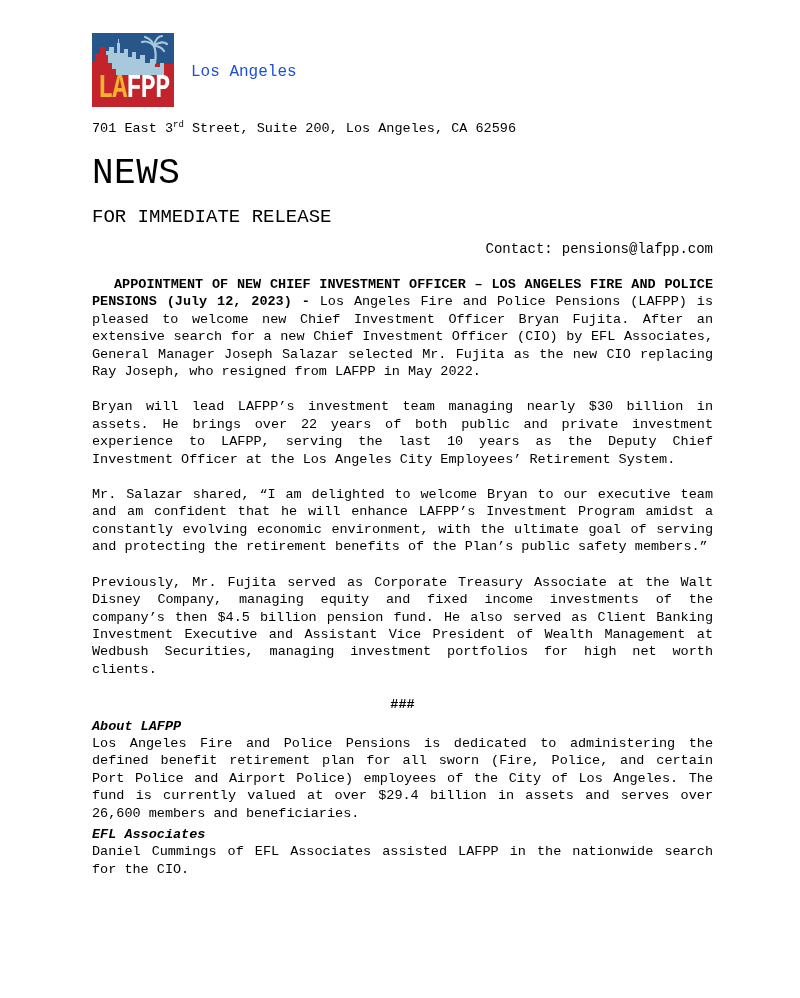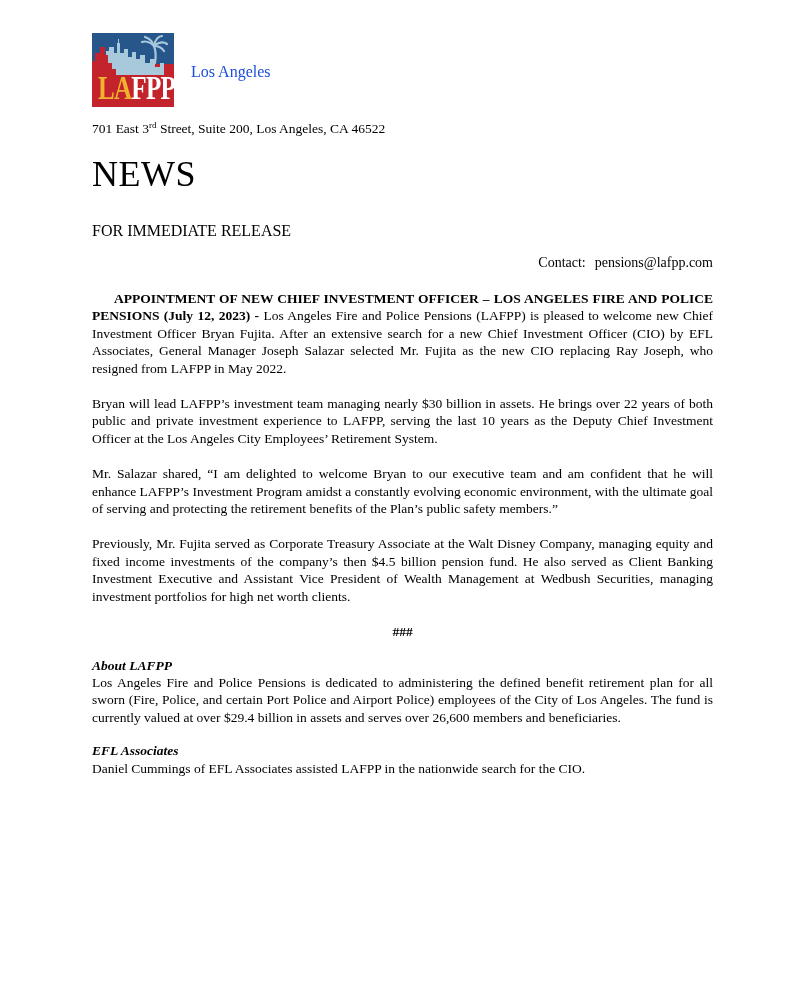--- a/index.html
+++ b/index.html
@@ -1,18 +1,18 @@
 <!DOCTYPE html>
 <html><head>
 <meta charset="utf-8">
 <style>
   html,body { margin:0; padding:0; background:#ffffff; }
   .page {
     position:relative; width:800px; height:998px; background:#ffffff;
-    font-family:Liberation Serif, serif; color:#000000; overflow:hidden;
+    font-family:Liberation Mono, monospace; color:#000000; overflow:hidden;
   }
   .content { position:absolute; left:92px; top:0; width:621px; }
 
   
   .brand-row { display:flex; align-items:flex-start; margin-top:33px; }
   .logo-box { position:relative; width:82px; height:74px; flex:0 0 auto; }
   .logo-box svg { display:block; }
   .logo-acronym {
     position:absolute; left:6px; bottom:2px; font-weight:700; font-size:33px;
     line-height:1; letter-spacing:-1px; transform:scaleX(0.76); transform-origin:left bottom;
@@ -21,30 +21,30 @@
   .logo-acronym .la { color:#F0B32E; }
   .logo-acronym .fpp { color:#ffffff; }
   .brand-text { margin-left:17px; padding-top:29px; color:#1d4ed8; }
   .brand-line1 { font-size:16px; line-height:20px; font-weight:400; }
   .brand-line2 { font-size:21px; line-height:26px; font-weight:600; }
   .address { margin-top:13px; font-size:13.5px; line-height:18px; }
   .address sup { font-size:9px; line-height:0; }
 
   
   .news-title { margin-top:16px; font-size:36px; line-height:40px; font-weight:400; letter-spacing:0.5px; }
-  .release-line { margin-top:28px; font-size:16px; line-height:18px; }
+  .release-line { margin-top:14px; font-size:19px; line-height:18px; }
   .contact-line { margin-top:14px; font-size:14px; line-height:18px; text-align:right; }
   .contact-line .lbl { margin-right:9px; }
 
   
   p { margin:0; font-size:13.5px; line-height:17.4px; }
   .para { margin-top:18px; text-align:justify; }
   .lead-bold { font-weight:700;margin-left:22px; }
   .separator { margin-top:18px; text-align:center; font-weight:700; }
-  .sec-head { margin-top:16px; font-weight:700; font-style:italic; }
+  .sec-head { margin-top:4px; font-weight:700; font-style:italic; }
   .sec-body { margin-top:0; text-align:justify; }
 </style>
 </head>
 <body>
 
 <div class="page">
   <div class="content">
 
     <div class="brand-row">
       <div class="logo-box">
@@ -62,21 +62,21 @@
             <path d="M62,13 C66,13 70,15 72,18"></path>
           </g>
         </svg>
         <div class="logo-acronym"><span class="la">LA</span><span class="fpp">FPP</span></div>
       </div>
       <div class="brand-text">
         <div class="brand-line1">Los Angeles</div>
       </div>
     </div>
 
-    <div class="address"><span>701 East 3</span><sup>rd</sup><span> Street, Suite 200, Los Angeles, CA 46522</span></div>
+    <div class="address"><span>701 East 3</span><sup>rd</sup><span> Street, Suite 200, Los Angeles, CA 62596</span></div>
 
     <div class="news-title">NEWS</div>
     <div class="release-line">FOR IMMEDIATE RELEASE</div>
     <div class="contact-line">
       <span class="lbl">Contact:</span><span>pensions@lafpp.com</span>
     </div>
 
     <p class="para"><span class="lead-bold">APPOINTMENT OF NEW CHIEF INVESTMENT OFFICER – LOS ANGELES FIRE AND POLICE PENSIONS (July 12, 2023) - </span><span>Los Angeles Fire and Police Pensions (LAFPP) is pleased to welcome new Chief Investment Officer Bryan Fujita.  After an extensive search for a new Chief Investment Officer (CIO) by EFL Associates, General Manager Joseph Salazar selected Mr. Fujita as the new CIO replacing Ray Joseph, who resigned from LAFPP in May 2022.</span></p>
 
     <p class="para">Bryan will lead LAFPP’s investment team managing nearly $30 billion in assets. He brings over 22 years of both public and private investment experience to LAFPP, serving the last 10 years as the Deputy Chief Investment Officer at the Los Angeles City Employees’ Retirement System.</p>

